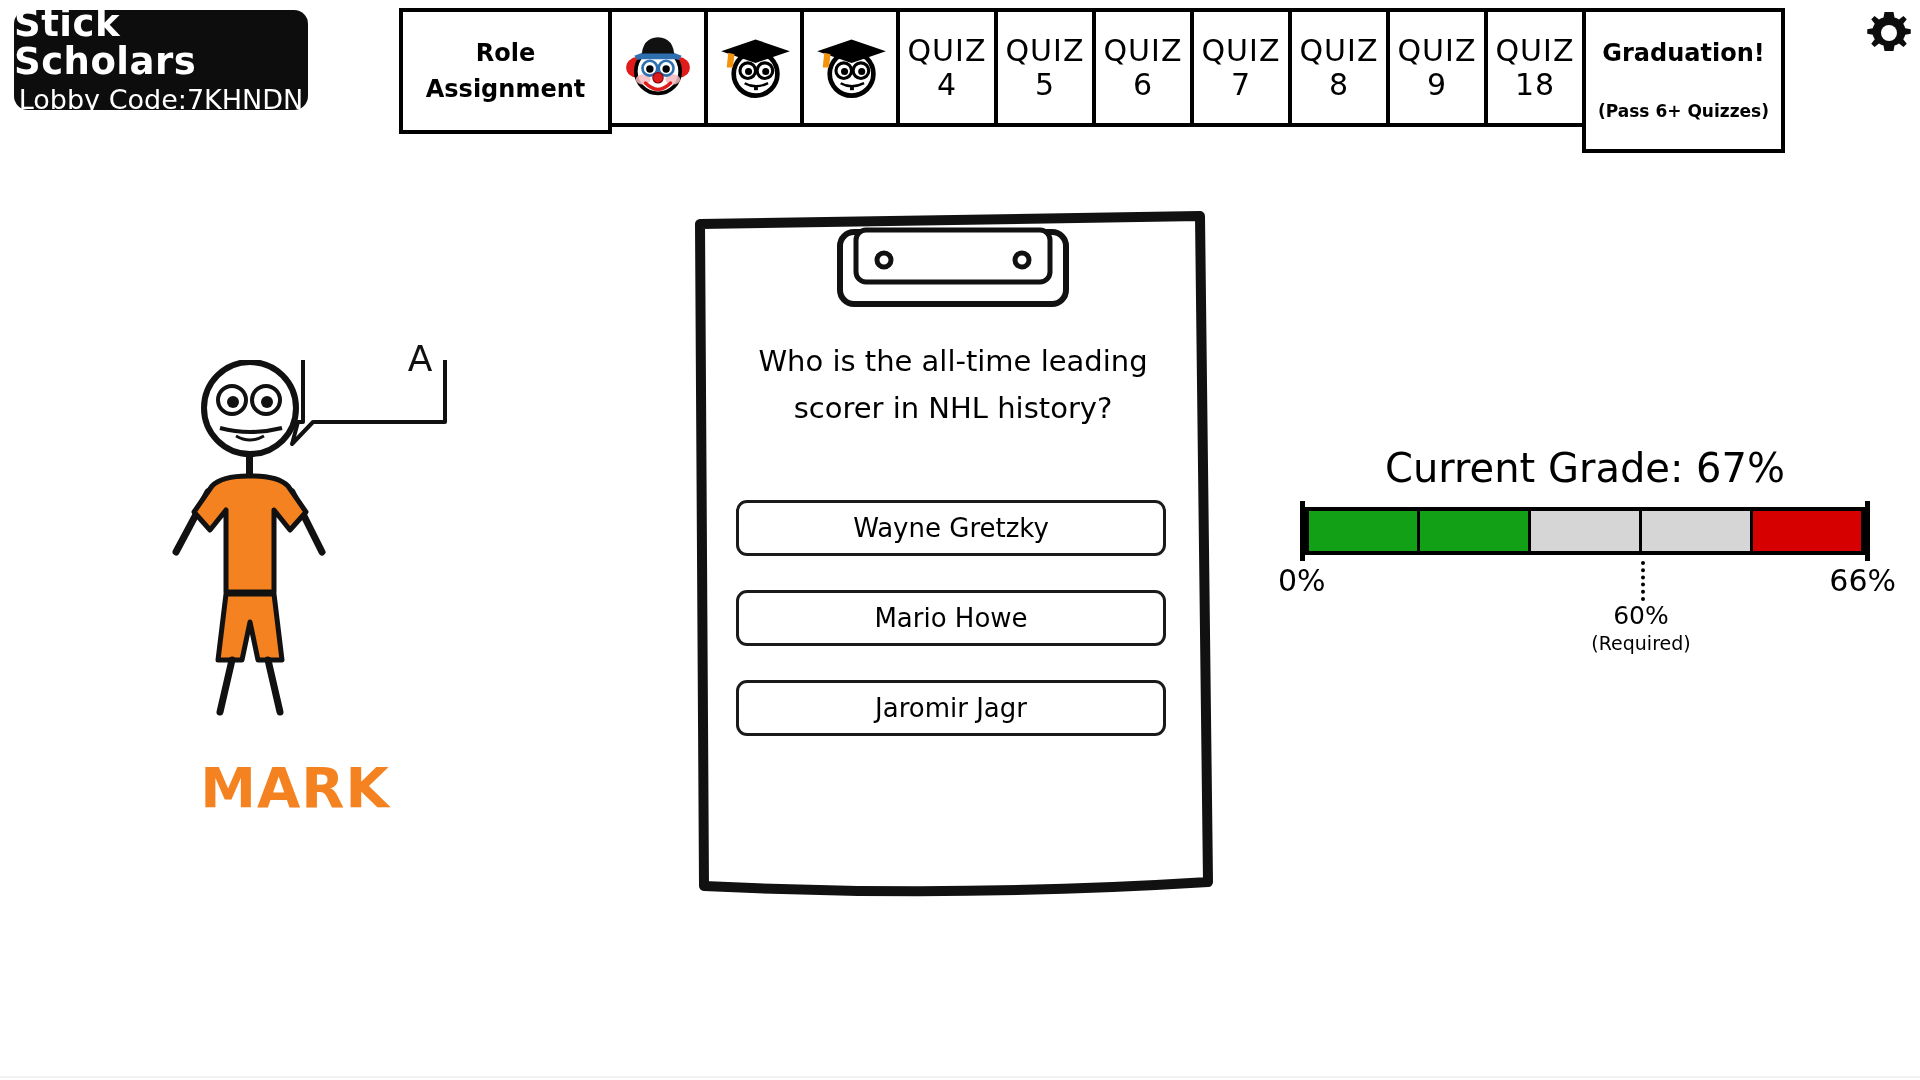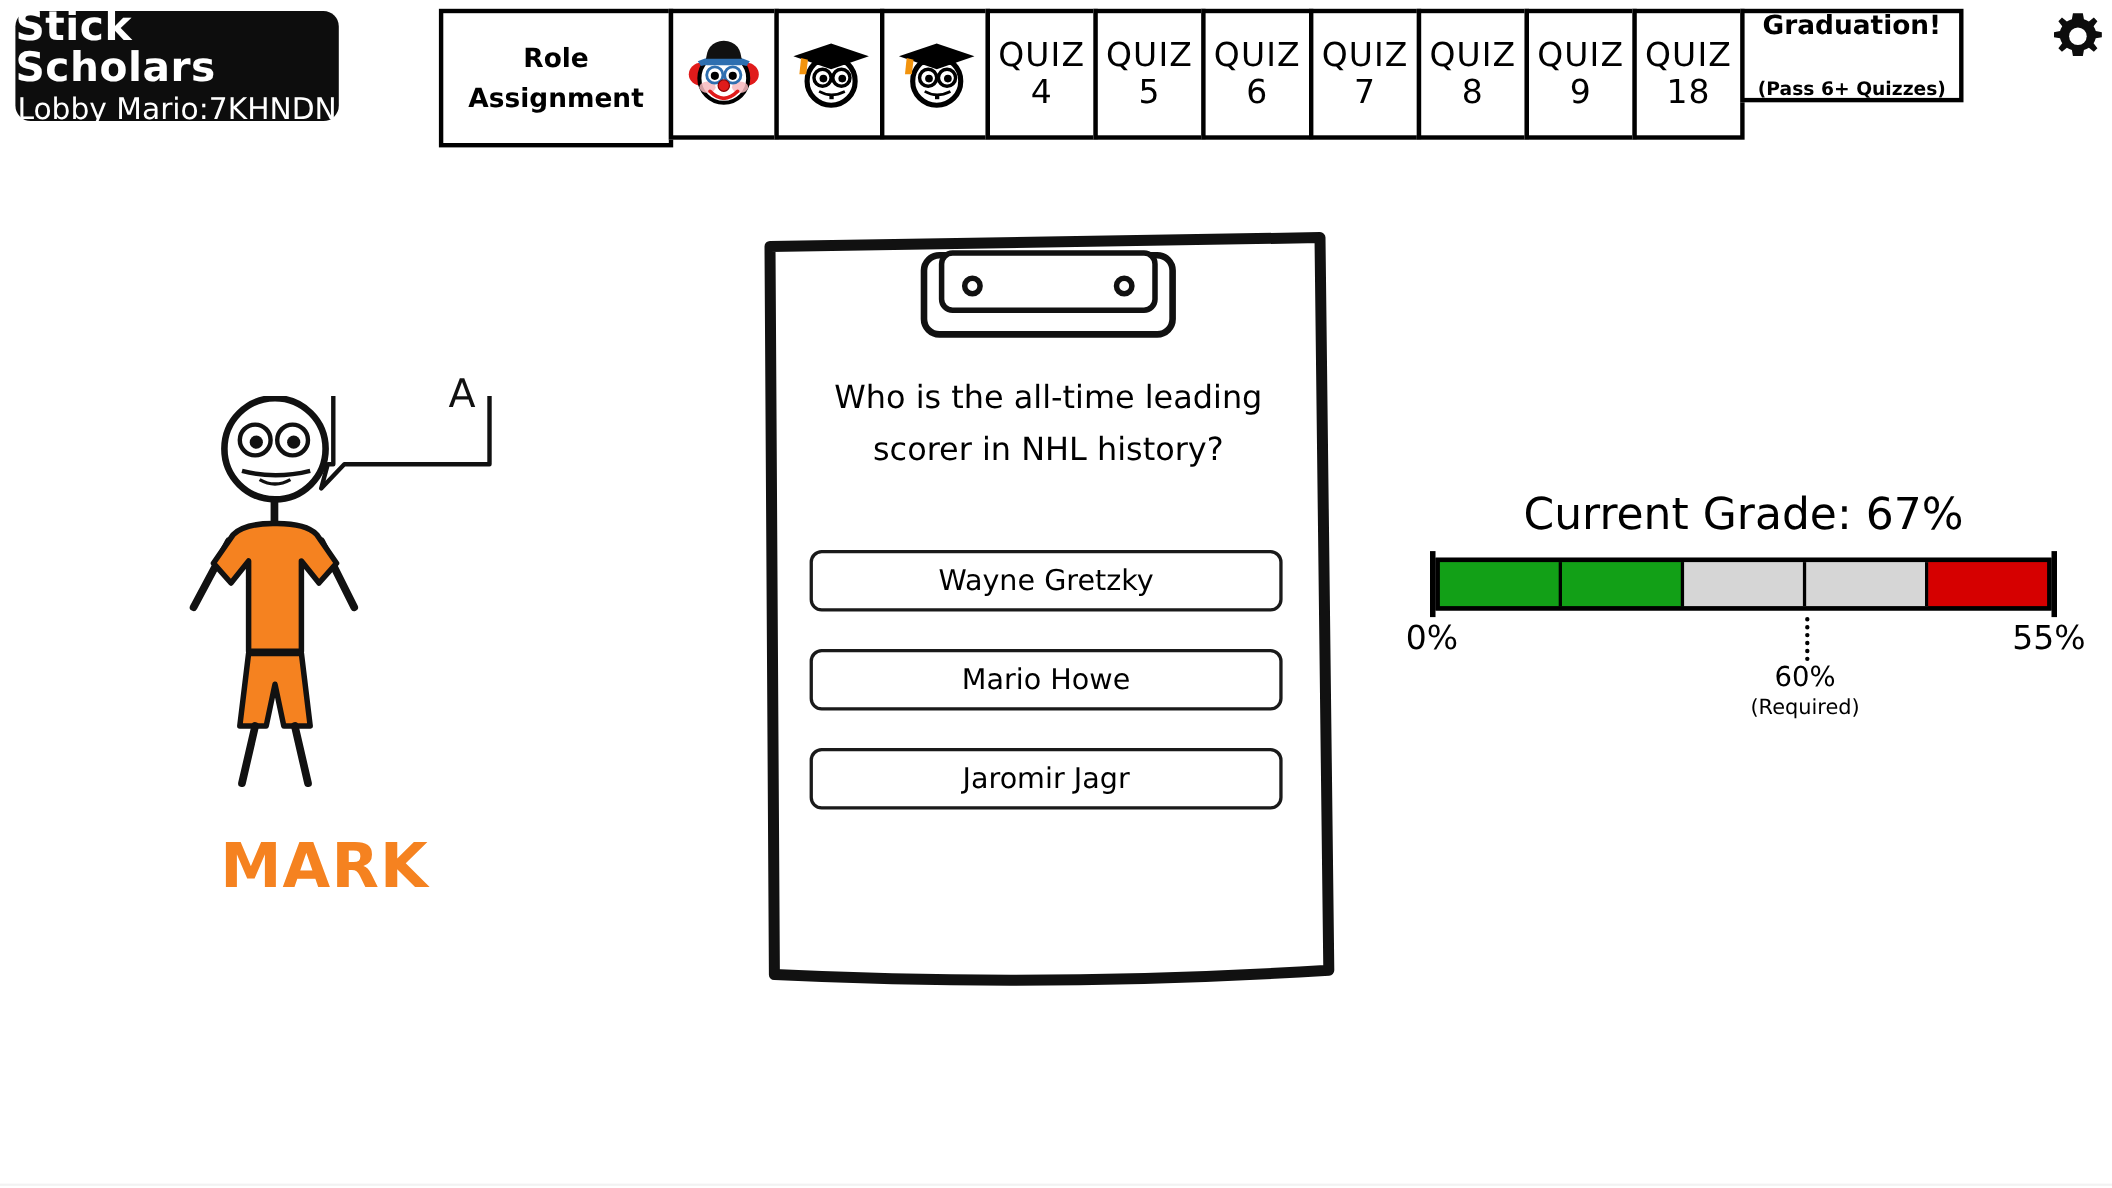--- a/index.html
+++ b/index.html
@@ -88,21 +88,21 @@
   .tab-quiz {
     width: 102px;
     height: 119px;
     font-size: 30px;
     line-height: 1.12;
     font-weight: 400;
     letter-spacing: 1px;
   }
   .tab-grad {
     width: 203px;
-    height: 85px;
+    height: 145px;
     margin-right: 0;
     padding: 0 6px;
     gap: 32px;
   }
   .tab-grad .g1 {
     font-size: 24px;
     font-weight: bold;
     line-height: 1.25;
   }
   .tab-grad .g2 {
@@ -277,21 +277,21 @@
     background: #f2f2f2;
   }
 </style>
 </head>
 <body>
 
 <div id="root">
 
   <div class="logo-badge">
     <div class="logo-title">Stick Scholars</div>
-    <div class="logo-lobby">Lobby Mario:7KHNDN</div>
+    <div class="logo-lobby">Lobby Code:7KHNDN</div>
   </div>
 
   <div class="tabbar">
 
     <div class="tab tab-role">
       <div>Role</div>
       <div>Assignment</div>
     </div>
 
     <div class="tab tab-face">
@@ -455,21 +455,21 @@
           <div class="seg" style="background: rgb(18, 160, 23);"></div>
           <div class="seg" style="background: rgb(18, 160, 23);"></div>
           <div class="seg" style="background: rgb(214, 214, 214);"></div>
           <div class="seg" style="background: rgb(214, 214, 214);"></div>
           <div class="seg" style="background: rgb(214, 0, 0);"></div>
         </div>
 
       <div class="grade-dotted" id="grade-dotted" style="left: 341px;"></div>
 
       <div class="lbl lbl-0">0%</div>
-      <div class="lbl lbl-100">55%</div>
+      <div class="lbl lbl-100">66%</div>
 
       <div class="lbl lbl-req" id="lbl-req" style="left: 241px;">
         <span>60%</span>
         <span class="sub">(Required)</span>
       </div>
     </div>
   </div>
 
   <div class="bottom-rule"></div>
 </div>

